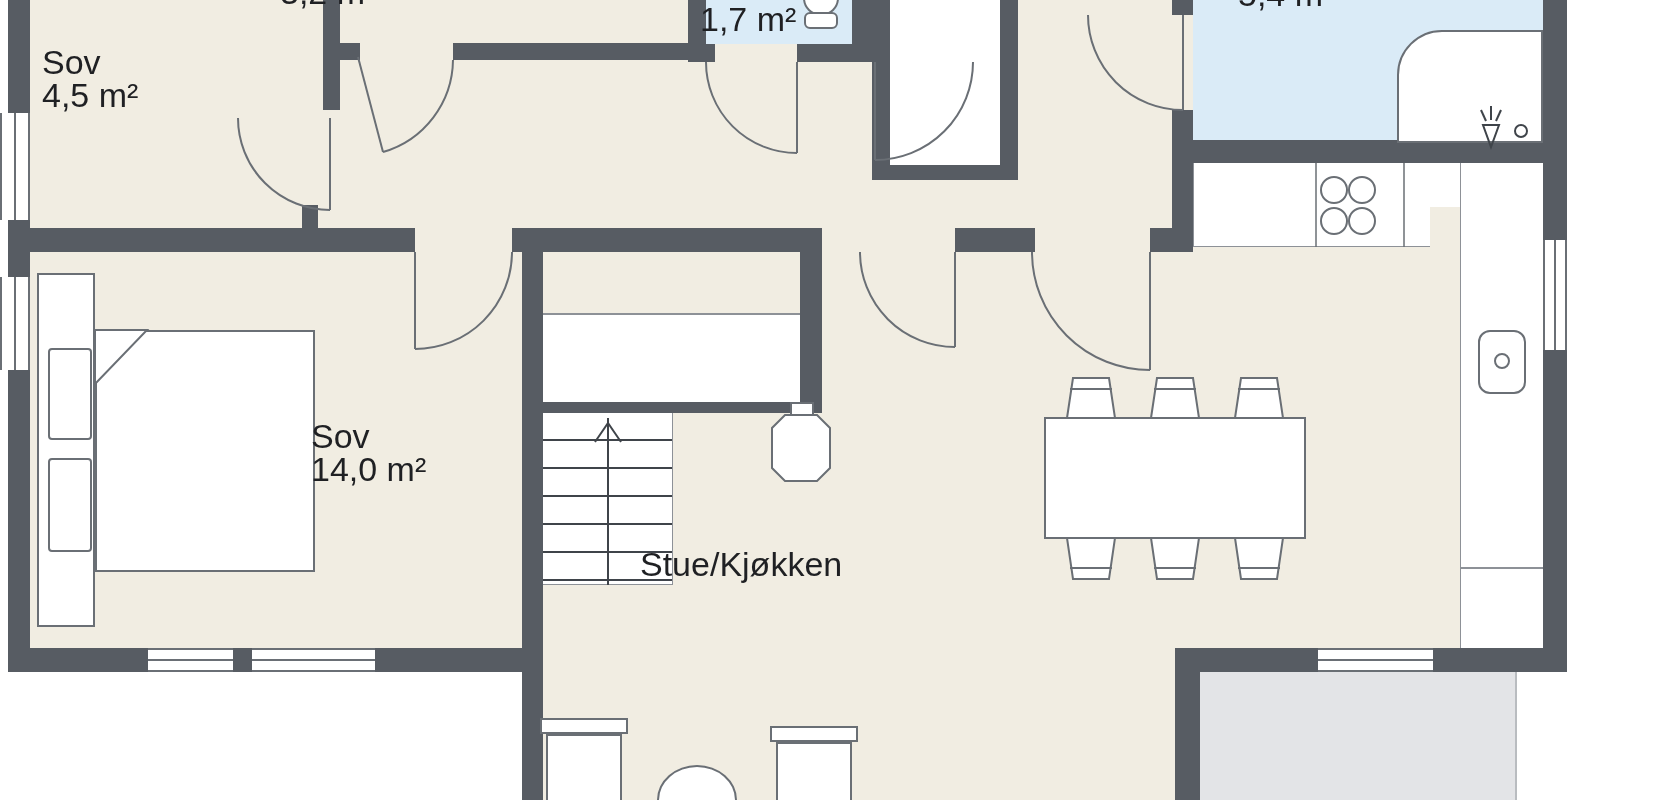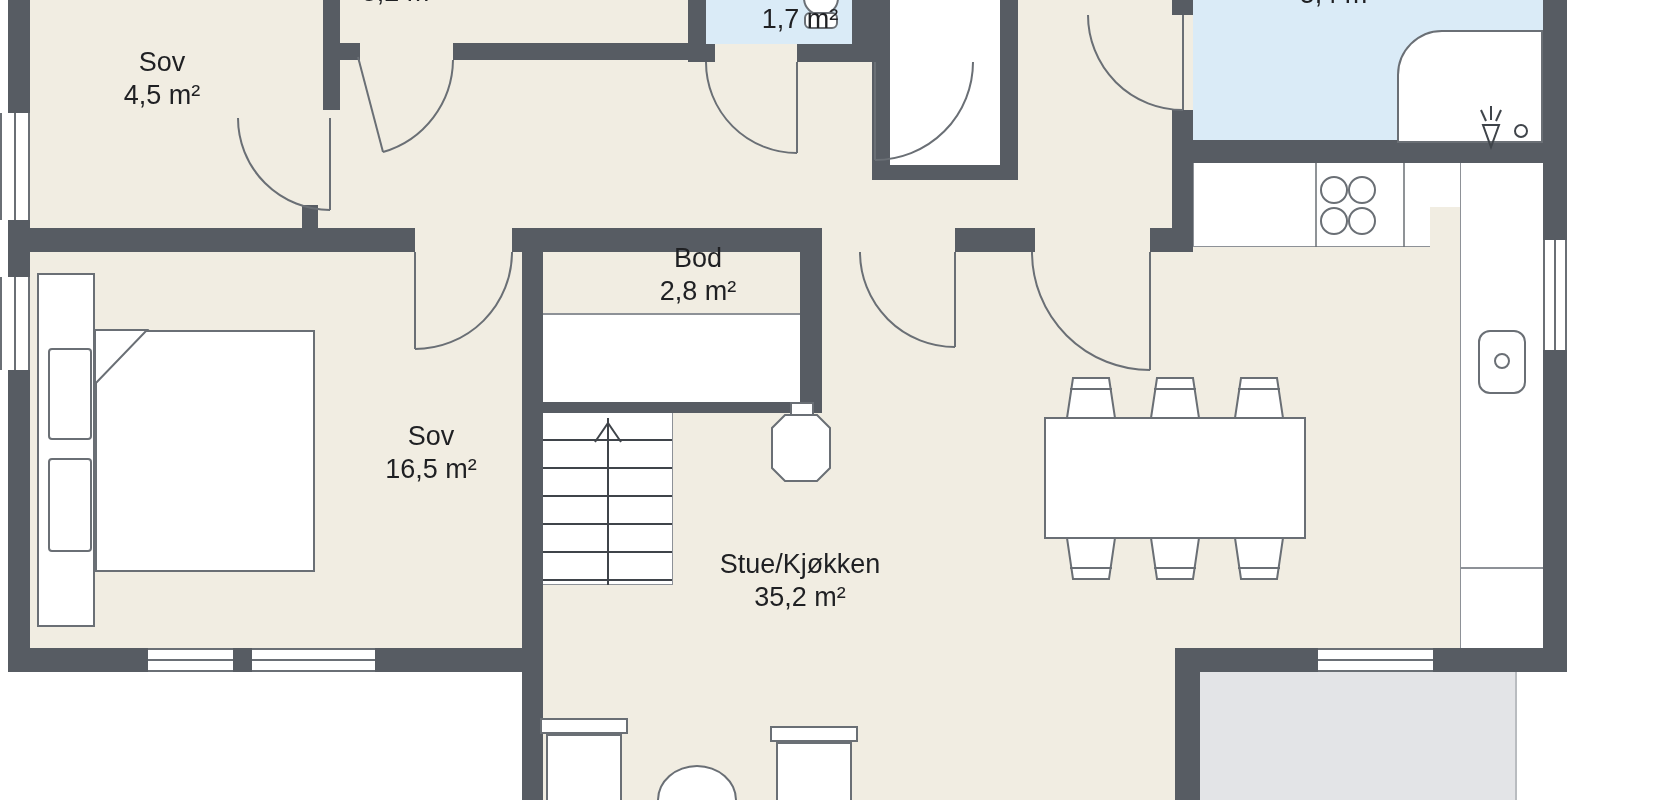--- a/index.html
+++ b/index.html
@@ -14,22 +14,22 @@
   .thinline{position:absolute;background:var(--c-thin_line,#8d9197);}
   .terrace{position:absolute;background:var(--c-terrace,#e3e4e7);
            border-right:2px solid #b9bcc0;box-sizing:border-box;}
   .win{position:absolute;background:#ffffff;box-sizing:border-box;}
   .win-v{border-left:2px solid var(--c-outline,#6a6f75);border-right:2px solid var(--c-outline,#6a6f75);}
   .win-v::after{content:"";position:absolute;left:50%;top:0;width:2px;height:100%;
                 margin-left:-1px;background:var(--c-outline,#6a6f75);}
   .win-h{border-top:2px solid var(--c-outline,#6a6f75);border-bottom:2px solid var(--c-outline,#6a6f75);}
   .win-h::after{content:"";position:absolute;top:50%;left:0;height:2px;width:100%;
                 margin-top:-1px;background:var(--c-outline,#6a6f75);}
-  .lbl{position:absolute;text-align:center;color:var(--c-text,#1f2023);
-       font-size:27px;line-height:33px;z-index:30;}
+  .lbl{position:absolute;text-align:left;color:var(--c-text,#1f2023);
+       font-size:34px;line-height:33px;z-index:30;}
   .lbl div:empty{display:none;}
   svg.overlay{position:absolute;left:0;top:0;z-index:20;pointer-events:none;}
   .counter{position:absolute;background:#ffffff;box-sizing:border-box;}
 </style>
 </head>
 <body>
 
 <div class="plan">
 
   <div class="waterroom" style="left:706px;top:0;width:146px;height:44px"></div>
@@ -216,26 +216,21 @@
   </div>
   <div class="lbl" style="left:280px;top:-24px;width:240px">
     <div>3,2 m²</div>
   </div>
   <div class="lbl" style="left:700px;top:3px;width:200px">
     <div>1,7 m²</div>
   </div>
   <div class="lbl" style="left:1238px;top:-22px;width:200px">
     <div>5,4 m²</div>
   </div>
-  <div class="lbl" style="left:598px;top:242px;width:200px">
-    <div>Bod</div>
-      <div>2,8 m²</div>
-  </div>
   <div class="lbl" style="left:311px;top:420px;width:240px">
     <div>Sov</div>
-      <div>16,5 m²</div>
+      <div>14,0 m²</div>
   </div>
   <div class="lbl" style="left:640px;top:548px;width:320px">
     <div>Stue/Kjøkken</div>
-      <div>35,2 m²</div>
   </div>
 
 </div>
 
 </body></html>

